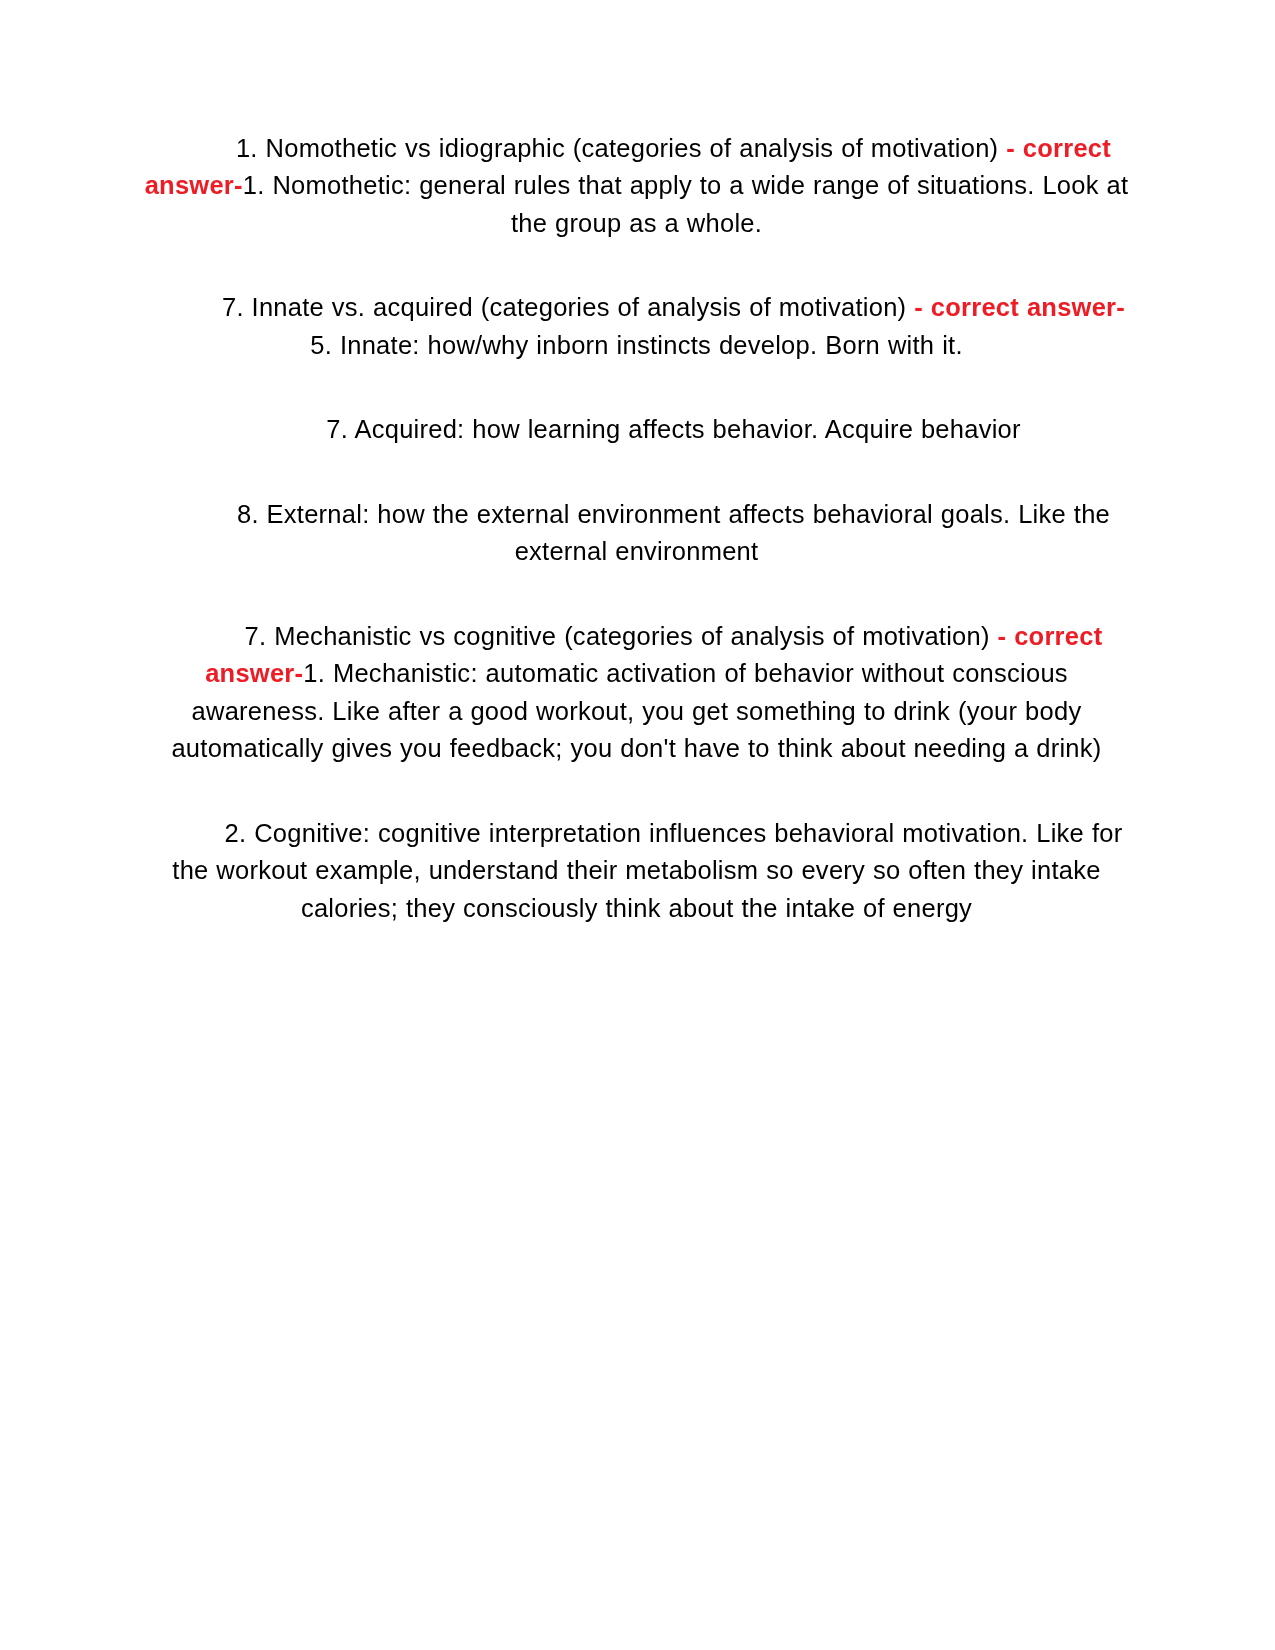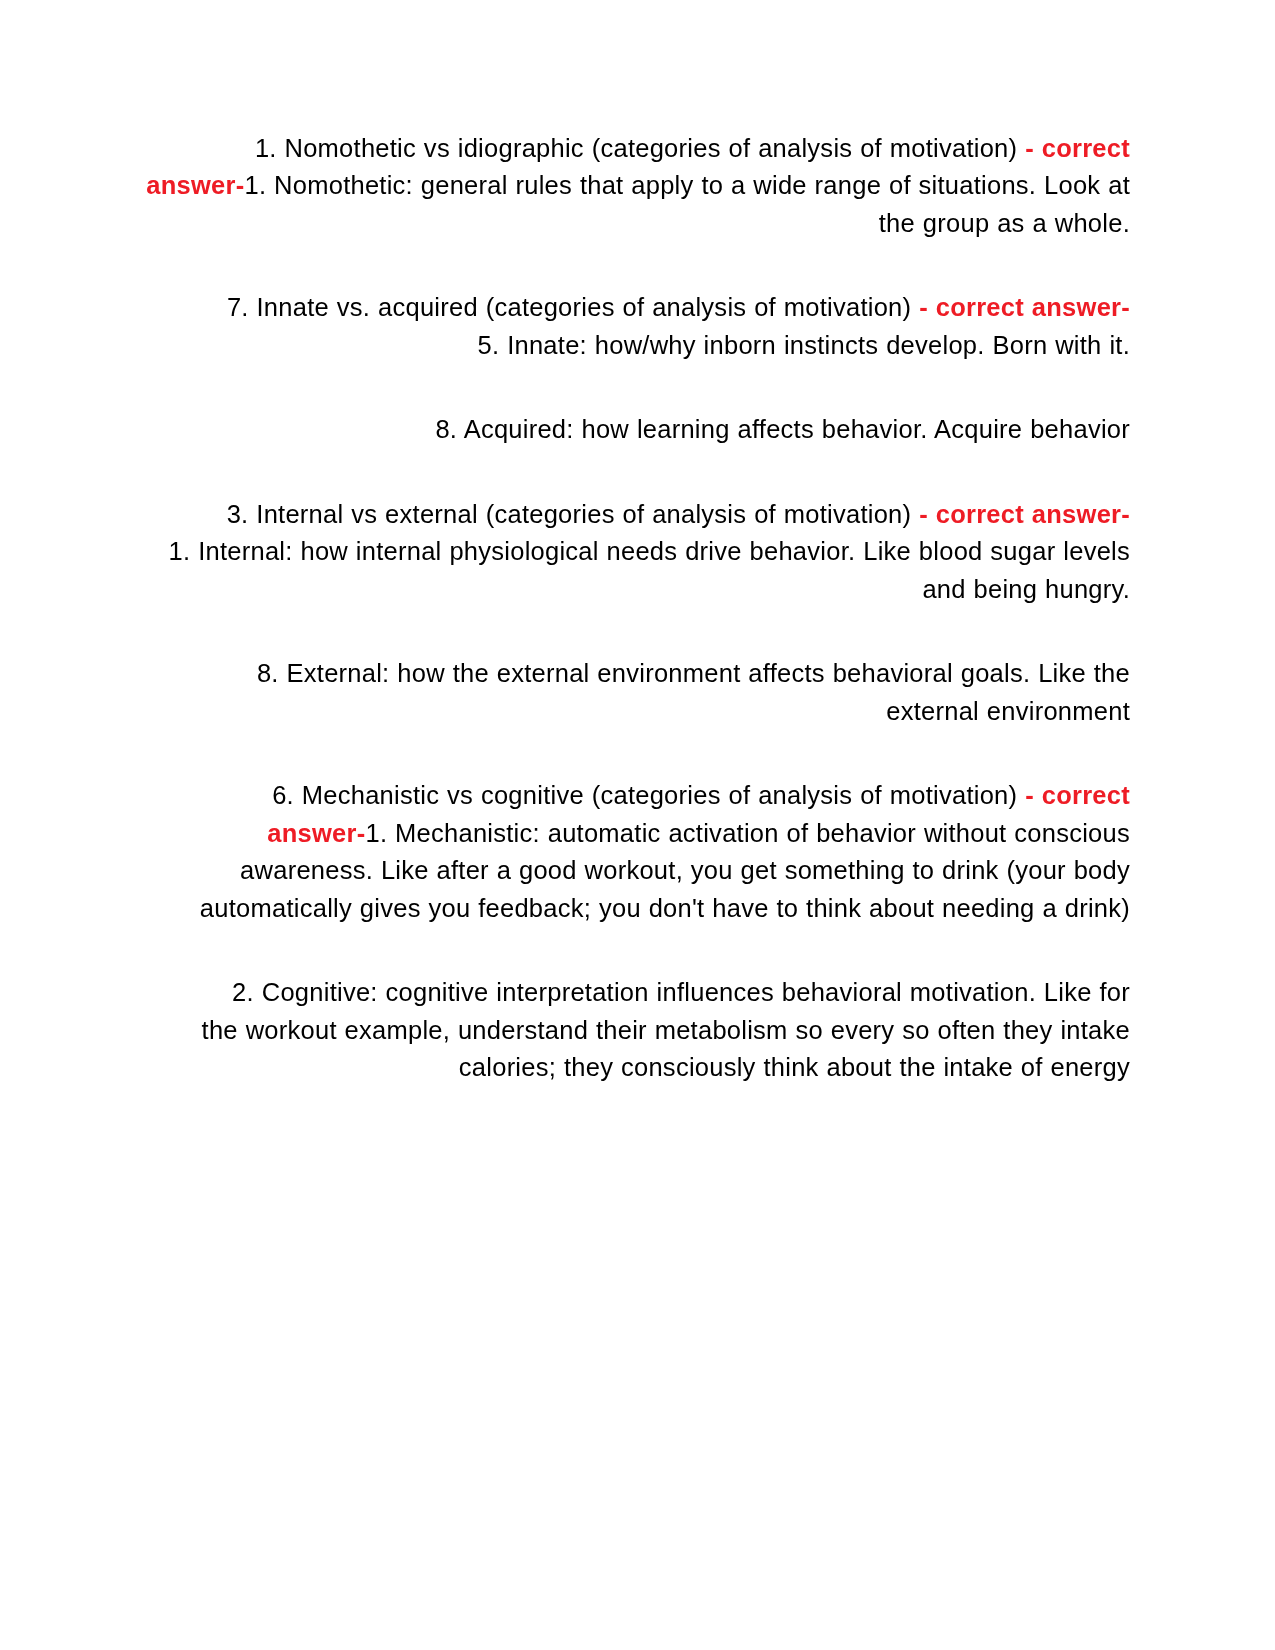--- a/index.html
+++ b/index.html
@@ -17,21 +17,21 @@
     margin: 0 auto;
     background: #ffffff;
     box-sizing: border-box;
     padding: 130px 145px 0 143px;
     position: relative;
   }
   .para {
     font-size: 25.5px;
     line-height: 1.47;
     margin: 0 0 47px 0;
-    text-align: right;
+    text-align: center;
     letter-spacing: 0.01em;
     word-spacing: 0.02em;
   }
   .para .indent {
     display: inline-block;
     width: 74px;
   }
   .correct {
     color: #ee1c25;
     font-weight: bold;
@@ -45,32 +45,29 @@
   <p class="para">
     <span class="indent"></span><span>1. Nomothetic vs idiographic (categories of analysis of motivation)</span><span class="correct"> - correct answer-</span><span>1. Nomothetic: general rules that apply to a wide range of situations. Look at the group as a whole.</span>
   </p>
 
 
   <p class="para">
     <span class="indent"></span><span>7. Innate vs. acquired (categories of analysis of motivation)</span><span class="correct"> - correct answer-</span><span>5. Innate: how/why inborn instincts develop. Born with it.</span>
   </p>
 
   <p class="para">
-    <span class="indent"></span><span></span><span class="correct"></span><span>8. Acquired: how learning affects behavior. Acquire behavior</span>
+    <span class="indent"></span><span></span><span class="correct"></span><span>7. Acquired: how learning affects behavior. Acquire behavior</span>
   </p>
 
-  <p class="para">
-    <span class="indent"></span><span>3. Internal vs external (categories of analysis of motivation)</span><span class="correct"> - correct answer-</span><span>1. Internal: how internal physiological needs drive behavior. Like blood sugar levels and being hungry.</span>
-  </p>
 
   <p class="para">
     <span class="indent"></span><span></span><span class="correct"></span><span>8. External: how the external environment affects behavioral goals. Like the external environment</span>
   </p>
 
   <p class="para">
-    <span class="indent"></span><span>6. Mechanistic vs cognitive (categories of analysis of motivation)</span><span class="correct"> - correct answer-</span><span>1. Mechanistic: automatic activation of behavior without conscious awareness. Like after a good workout, you get something to drink (your body automatically gives you feedback; you don't have to think about needing a drink)</span>
+    <span class="indent"></span><span>7. Mechanistic vs cognitive (categories of analysis of motivation)</span><span class="correct"> - correct answer-</span><span>1. Mechanistic: automatic activation of behavior without conscious awareness. Like after a good workout, you get something to drink (your body automatically gives you feedback; you don't have to think about needing a drink)</span>
   </p>
 
   <p class="para">
     <span class="indent"></span><span></span><span class="correct"></span><span>2. Cognitive: cognitive interpretation influences behavioral motivation. Like for the workout example, understand their metabolism so every so often they intake calories; they consciously think about the intake of energy</span>
   </p>
 
 </div>
 
 </body></html>

